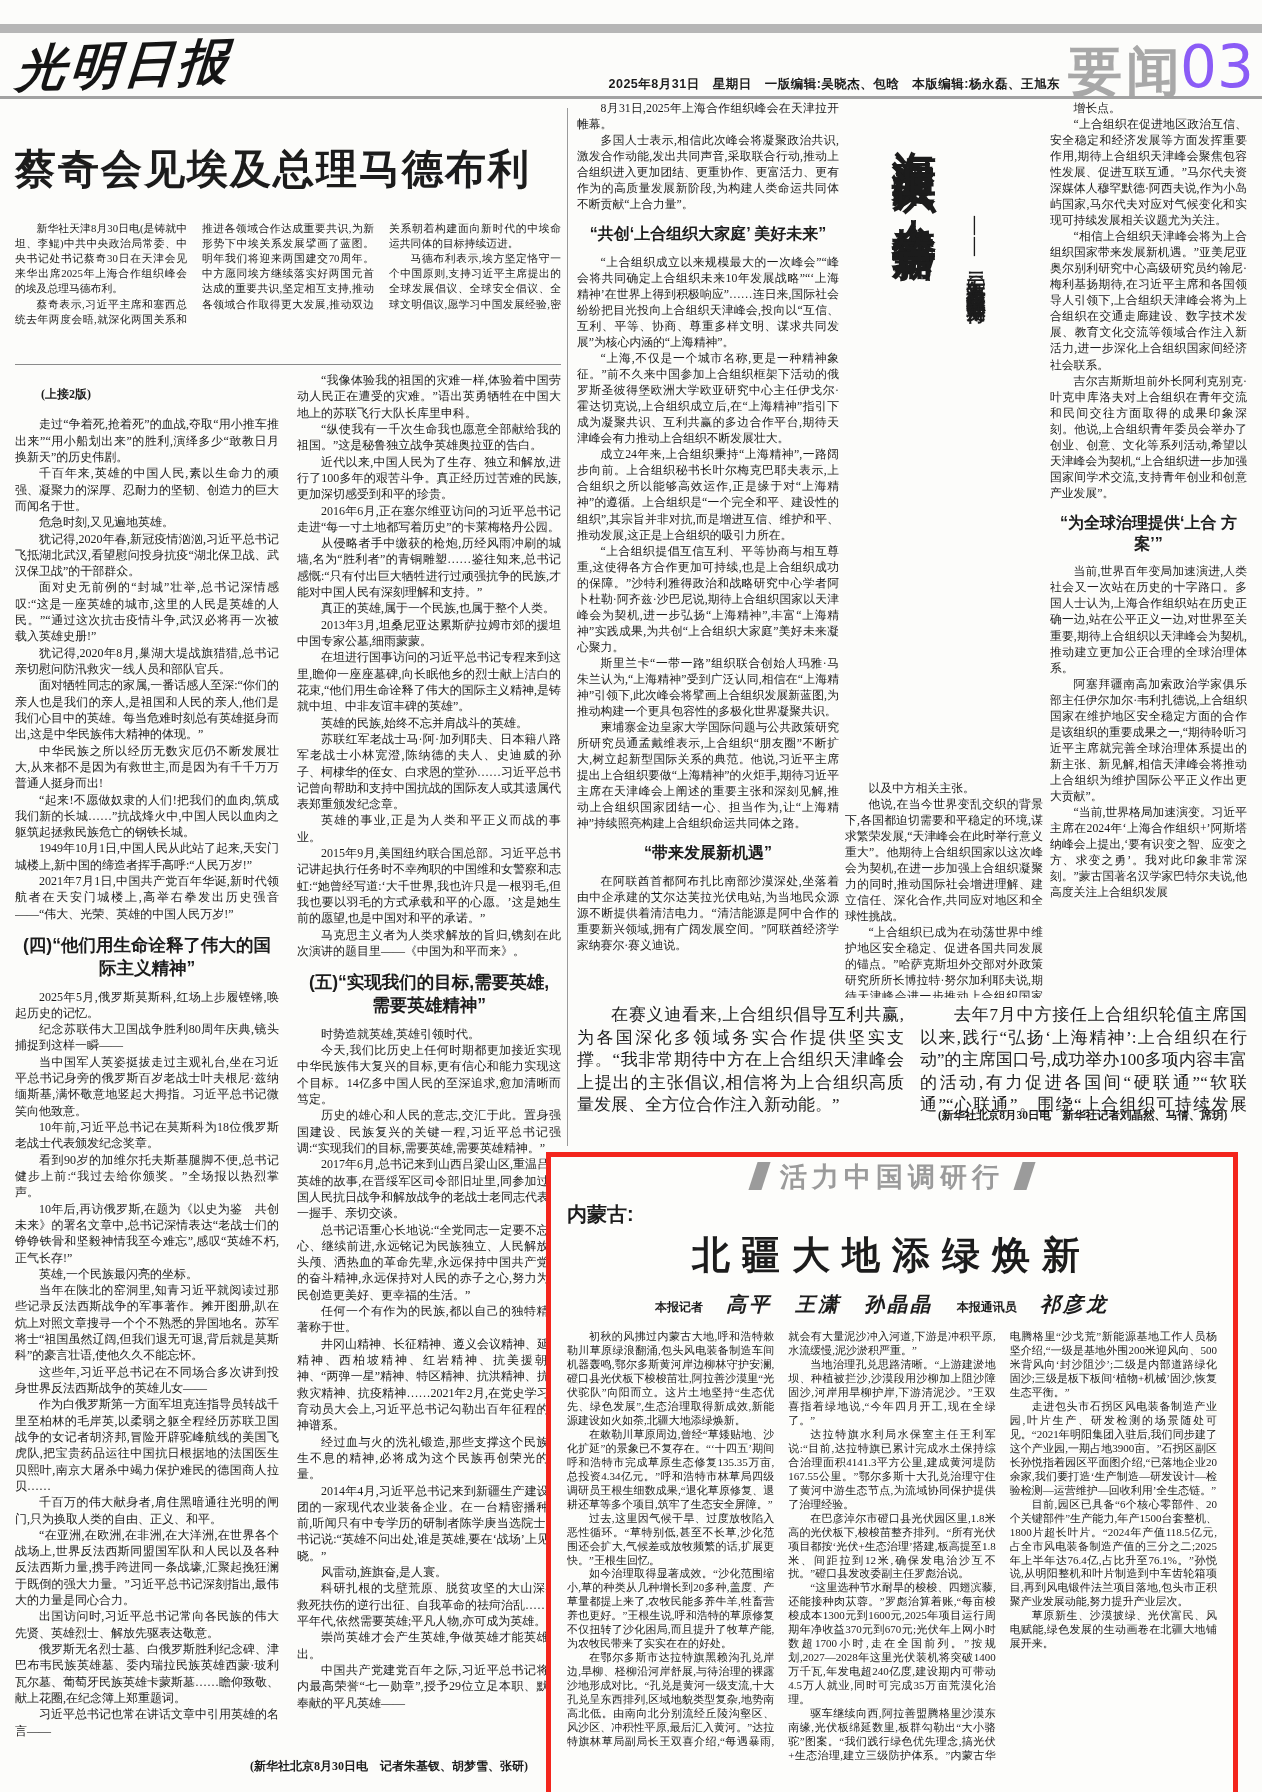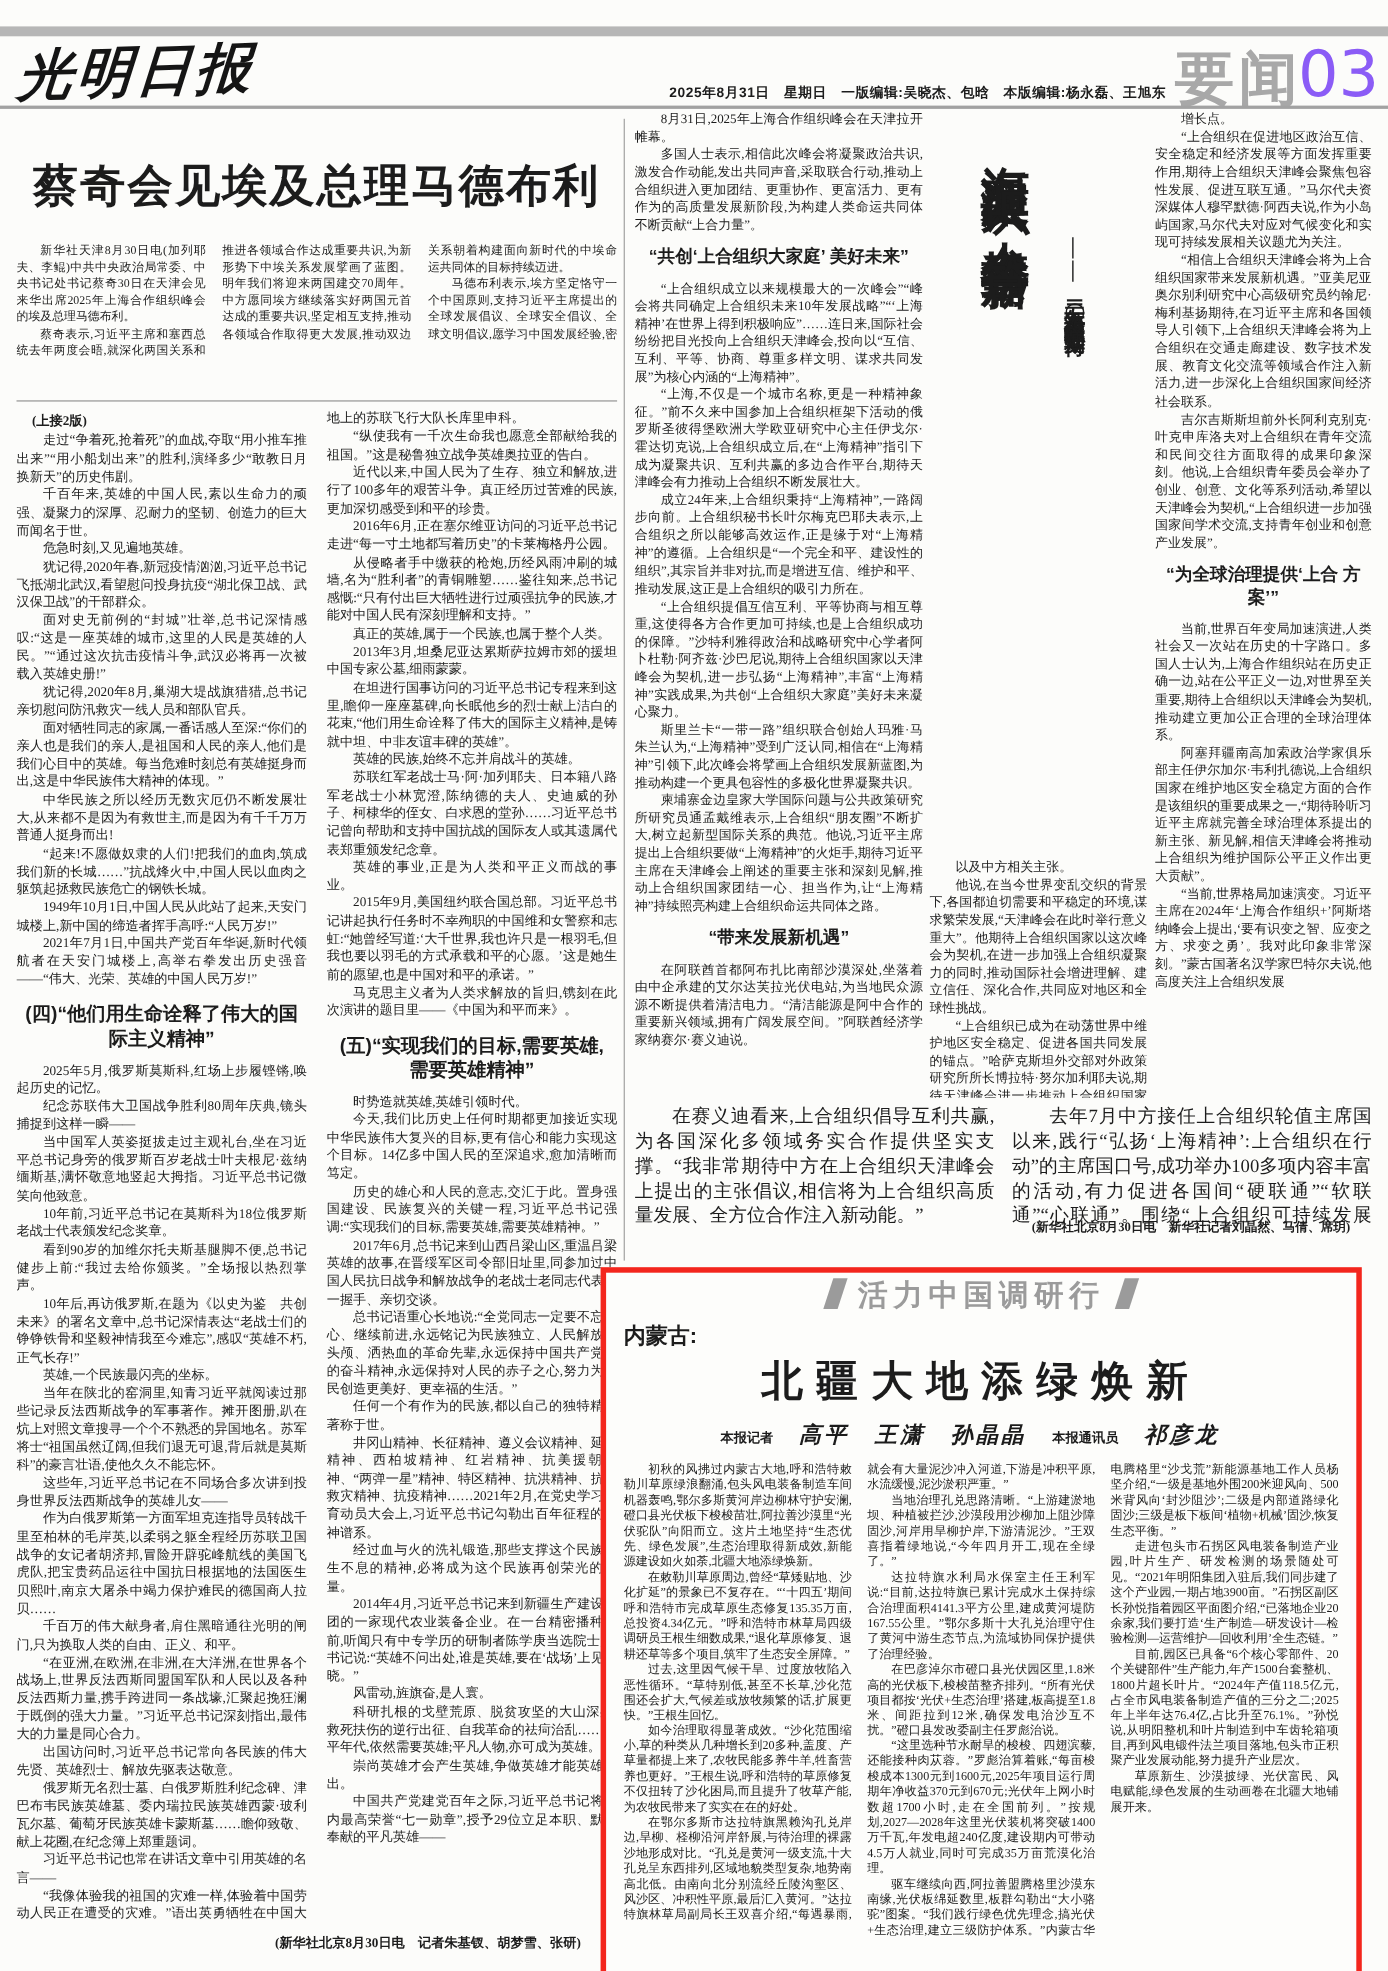--- a/index.html
+++ b/index.html
@@ -12,26 +12,26 @@
   .logo{left:16px;top:32px;font-size:50px;font-weight:bold;font-style:italic;
         letter-spacing:4px;transform:rotate(-2deg) skewX(-6deg);color:#151515;}
   .dateline{left:560px;top:76px;width:500px;text-align:right;font-size:12.5px;font-weight:bold;
         font-family:"Liberation Sans","DejaVu Sans",sans-serif;letter-spacing:.5px;}
   .section-name{left:1068px;top:36px;font-size:54px;font-weight:900;color:#a8a8a8;letter-spacing:4px;}
   .page-num{left:1180px;top:33px;font-size:58px;color:#8b5cf6;
         font-family:"DejaVu Sans","Liberation Sans",sans-serif;font-weight:400;}
   
   .jtext{text-align:justify;text-justify:inter-ideograph;}
   .para{margin:0;text-indent:2em;}
-  .note{margin:2px;font-weight:bold;text-indent:1em;font-family:Liberation Serif, serif;}
+  .note{margin:14px;font-weight:bold;text-indent:1em;font-family:Liberation Serif, serif;}
   .subhead{font-family:"Liberation Sans","DejaVu Sans",sans-serif;font-weight:bold;
         text-align:center;text-indent:0;margin:12px 6px 9px;line-height:1.3;}
   
   .art1{left:15px;top:108px;width:546px;height:256px;border-bottom:1px solid #8a8a8a;}
-  .art1-headline{margin:34px 0 24px;text-align:center;font-size:41px;font-weight:900;
+  .art1-headline{margin:34px 0 24px;text-align:left;font-size:41px;font-weight:900;
         letter-spacing:2px;white-space:nowrap;}
   .art1-body{column-count:3;column-gap:15px;column-fill:auto;height:112px;overflow:hidden;
         font-size:10.8px;line-height:1.4;}
   
   .hero{left:15px;top:372px;width:546px;height:1408px;}
   .hero-body{column-count:2;column-gap:18px;column-fill:auto;height:1380px;overflow:hidden;
         font-size:12px;line-height:1.36;}
   .hero-body .subhead{font-size:17.5px;}
   .hero-sig{left:250px;top:1758px;width:311px;font-size:12px;font-weight:bold;}
   .vrule{left:567px;top:108px;width:1px;height:1038px;background:#9a9a9a;}
@@ -73,21 +73,21 @@
   <div class="abs topband"></div>
   <div class="abs logo">光明日报</div>
   <div class="abs dateline">2025年8月31日　星期日　一版编辑:吴晓杰、包晗　本版编辑:杨永磊、王旭东</div>
   <div class="abs section-name">要闻</div>
   <div class="abs page-num">03</div>
   <div class="abs mastrule"></div>
 
   <div class="abs art1">
     <div class="art1-headline">蔡奇会见埃及总理马德布利</div>
     <div class="art1-body jtext">
-        <p class="para">新华社天津8月30日电(加列耶夫、李鲲)中共中央政治局常委、中央书记处书记蔡奇30日在天津会见来华出席2025年上海合作组织峰会的埃及总理马德布利。</p>
+        <p class="para">新华社天津8月30日电(是铸就中坦、李鲲)中共中央政治局常委、中央书记处书记蔡奇30日在天津会见来华出席2025年上海合作组织峰会的埃及总理马德布利。</p>
         <p class="para">蔡奇表示,习近平主席和塞西总统去年两度会晤,就深化两国关系和推进各领域合作达成重要共识,为新形势下中埃关系发展擘画了蓝图。明年我们将迎来两国建交70周年。中方愿同埃方继续落实好两国元首达成的重要共识,坚定相互支持,推动各领域合作取得更大发展,推动双边关系朝着构建面向新时代的中埃命运共同体的目标持续迈进。</p>
         <p class="para">马德布利表示,埃方坚定恪守一个中国原则,支持习近平主席提出的全球发展倡议、全球安全倡议、全球文明倡议,愿学习中国发展经验,密切双方务实合作,不断将埃中全面战略伙伴关系提高到新水平。</p>
       </div>
   </div>
 
   <div class="abs vrule"></div>
 
   <div class="abs hero">
     <div class="hero-body jtext">
         <p class="note">(上接2版)</p>

